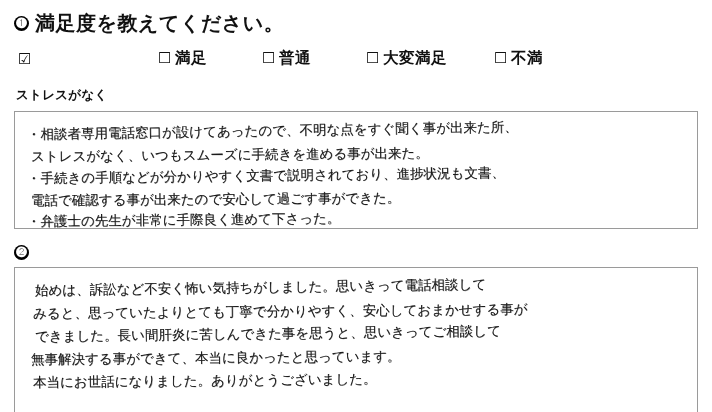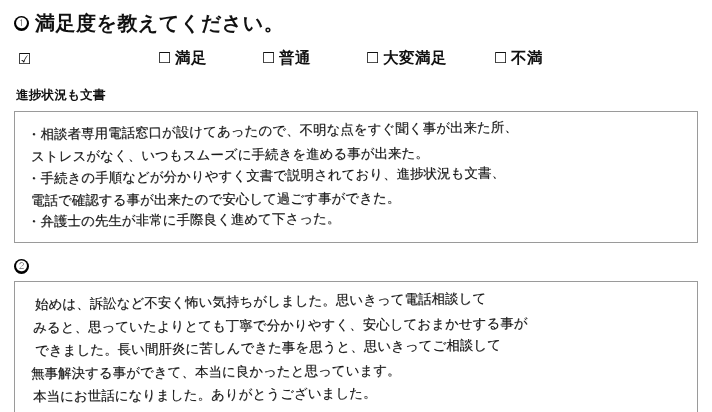--- a/index.html
+++ b/index.html
@@ -84,21 +84,21 @@
 
   
   .hw-box {
     margin-top: 7px;
     border: 1px solid #9a9a9a;
     background: #ffffff;
     box-sizing: border-box;
     position: relative;
     overflow: hidden;
   }
-  .hw-box.box1 { height: 132px; }
+  .hw-box.box1 { height: 118px; }
   .hw-box.box2 { height: 146px; }
 
   .hw-line {
     position: absolute;
     left: 0;
     color: #1b1b1b;
     font-family: "DejaVu Serif", serif;
     font-size: 13.5px;
     white-space: nowrap;
     transform-origin: left center;
@@ -148,21 +148,21 @@
     <span class="choice c3">
       <span class="box">☐</span>
       <span>大変満足</span>
     </span>
     <span class="choice c4">
       <span class="box">☐</span>
       <span>不満</span>
     </span>
   </div>
 
-  <div class="sub-head">進捗状況も文書</div>
+  <div class="sub-head">ストレスがなく</div>
 
   <div class="hw-box box1">
     <div class="hw-line l0">・相談者専用電話窓口が設けてあったので、不明な点をすぐ聞く事が出来た所、</div>
     <div class="hw-line l1">ストレスがなく、いつもスムーズに手続きを進める事が出来た。</div>
     <div class="hw-line l2">・手続きの手順などが分かりやすく文書で説明されており、進捗状況も文書、</div>
     <div class="hw-line l3">電話で確認する事が出来たので安心して過ごす事ができた。</div>
     <div class="hw-line l4">・弁護士の先生が非常に手際良く進めて下さった。</div>
   </div>
 
   <div class="q-row q2-row">

